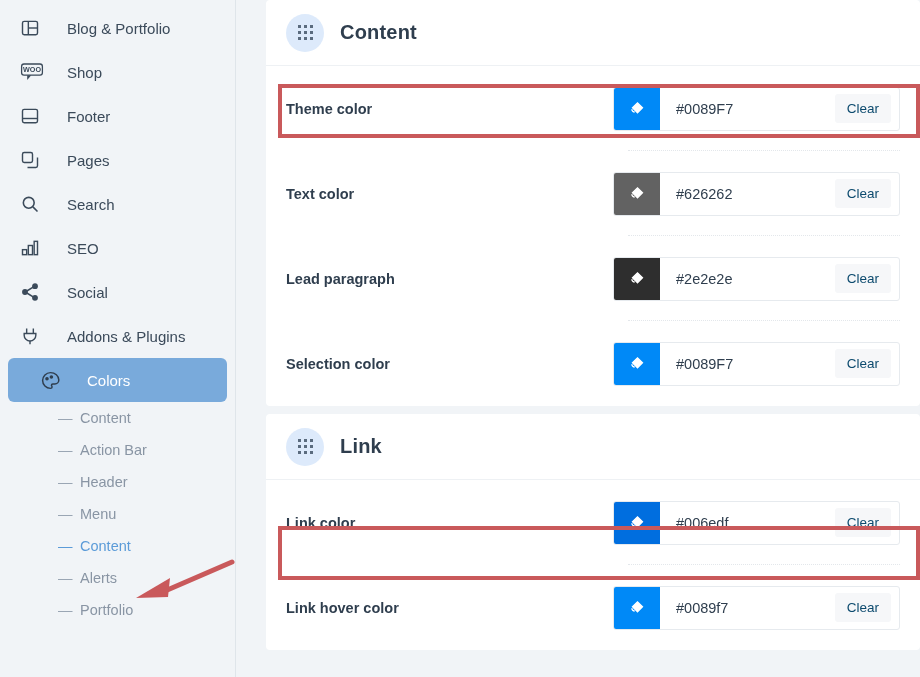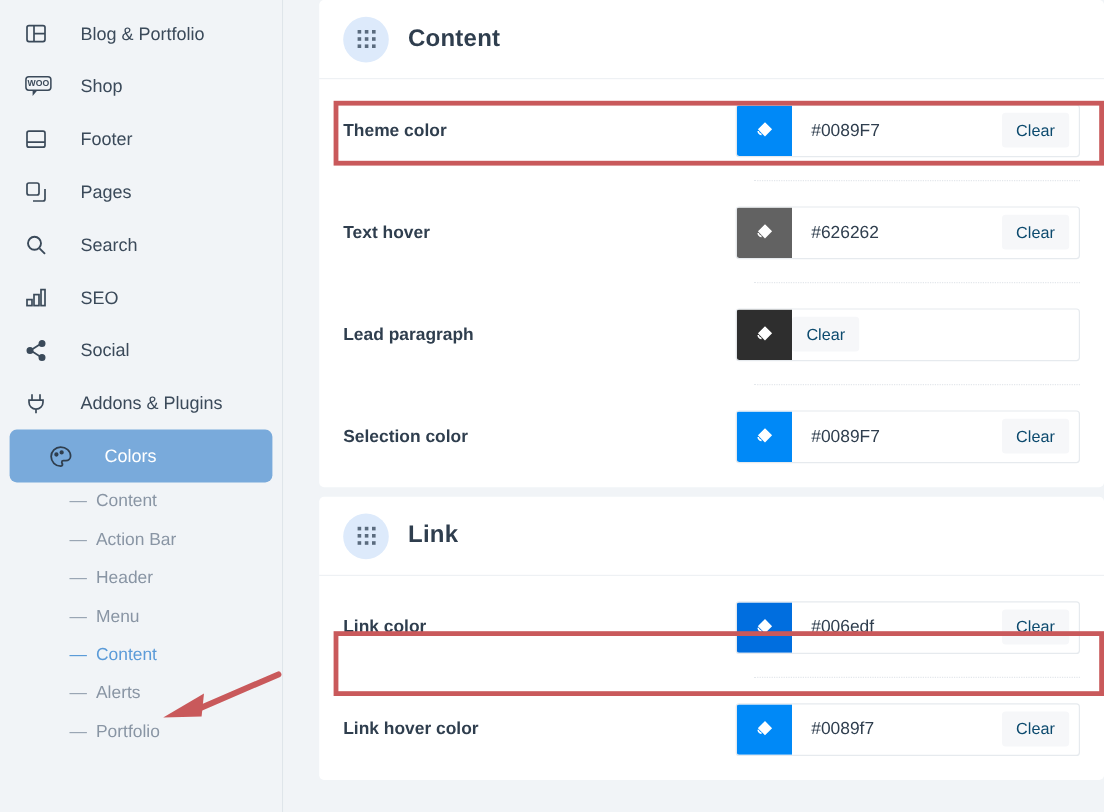--- a/index.html
+++ b/index.html
@@ -327,21 +327,21 @@
               <path d="M4 13c0 2 2 4 4 4" stroke="#ffffff"></path>
             </svg>
           </span>
           <span class="hexval">#0089F7</span>
           <button class="clear-btn">Clear</button>
         </div>
         <div class="sep"></div>
       </div>
 
       <div class="row">
-        <span class="row-label">Text hover</span>
+        <span class="row-label">Text color</span>
         <div class="picker">
           <span class="swatch" style="background: rgb(98, 98, 98);">
             <svg width="17" height="17" viewBox="0 0 24 24" fill="none" stroke="#ffffff" stroke-width="1.9">
               <path d="M5 11l7-7 7 7-7 7-7-7z" fill="#ffffff" stroke="#ffffff"></path>
               <path d="M4 13c0 2 2 4 4 4" stroke="#ffffff"></path>
             </svg>
           </span>
           <span class="hexval">#626262</span>
           <button class="clear-btn">Clear</button>
         </div>
@@ -350,20 +350,21 @@
 
       <div class="row">
         <span class="row-label">Lead paragraph</span>
         <div class="picker">
           <span class="swatch" style="background: rgb(46, 46, 46);">
             <svg width="17" height="17" viewBox="0 0 24 24" fill="none" stroke="#ffffff" stroke-width="1.9">
               <path d="M5 11l7-7 7 7-7 7-7-7z" fill="#ffffff" stroke="#ffffff"></path>
               <path d="M4 13c0 2 2 4 4 4" stroke="#ffffff"></path>
             </svg>
           </span>
+          <span class="hexval">#2e2e2e</span>
           <button class="clear-btn">Clear</button>
         </div>
         <div class="sep"></div>
       </div>
 
       <div class="row nosep">
         <span class="row-label">Selection color</span>
         <div class="picker">
           <span class="swatch" style="background: rgb(0, 137, 247);">
             <svg width="17" height="17" viewBox="0 0 24 24" fill="none" stroke="#ffffff" stroke-width="1.9">

